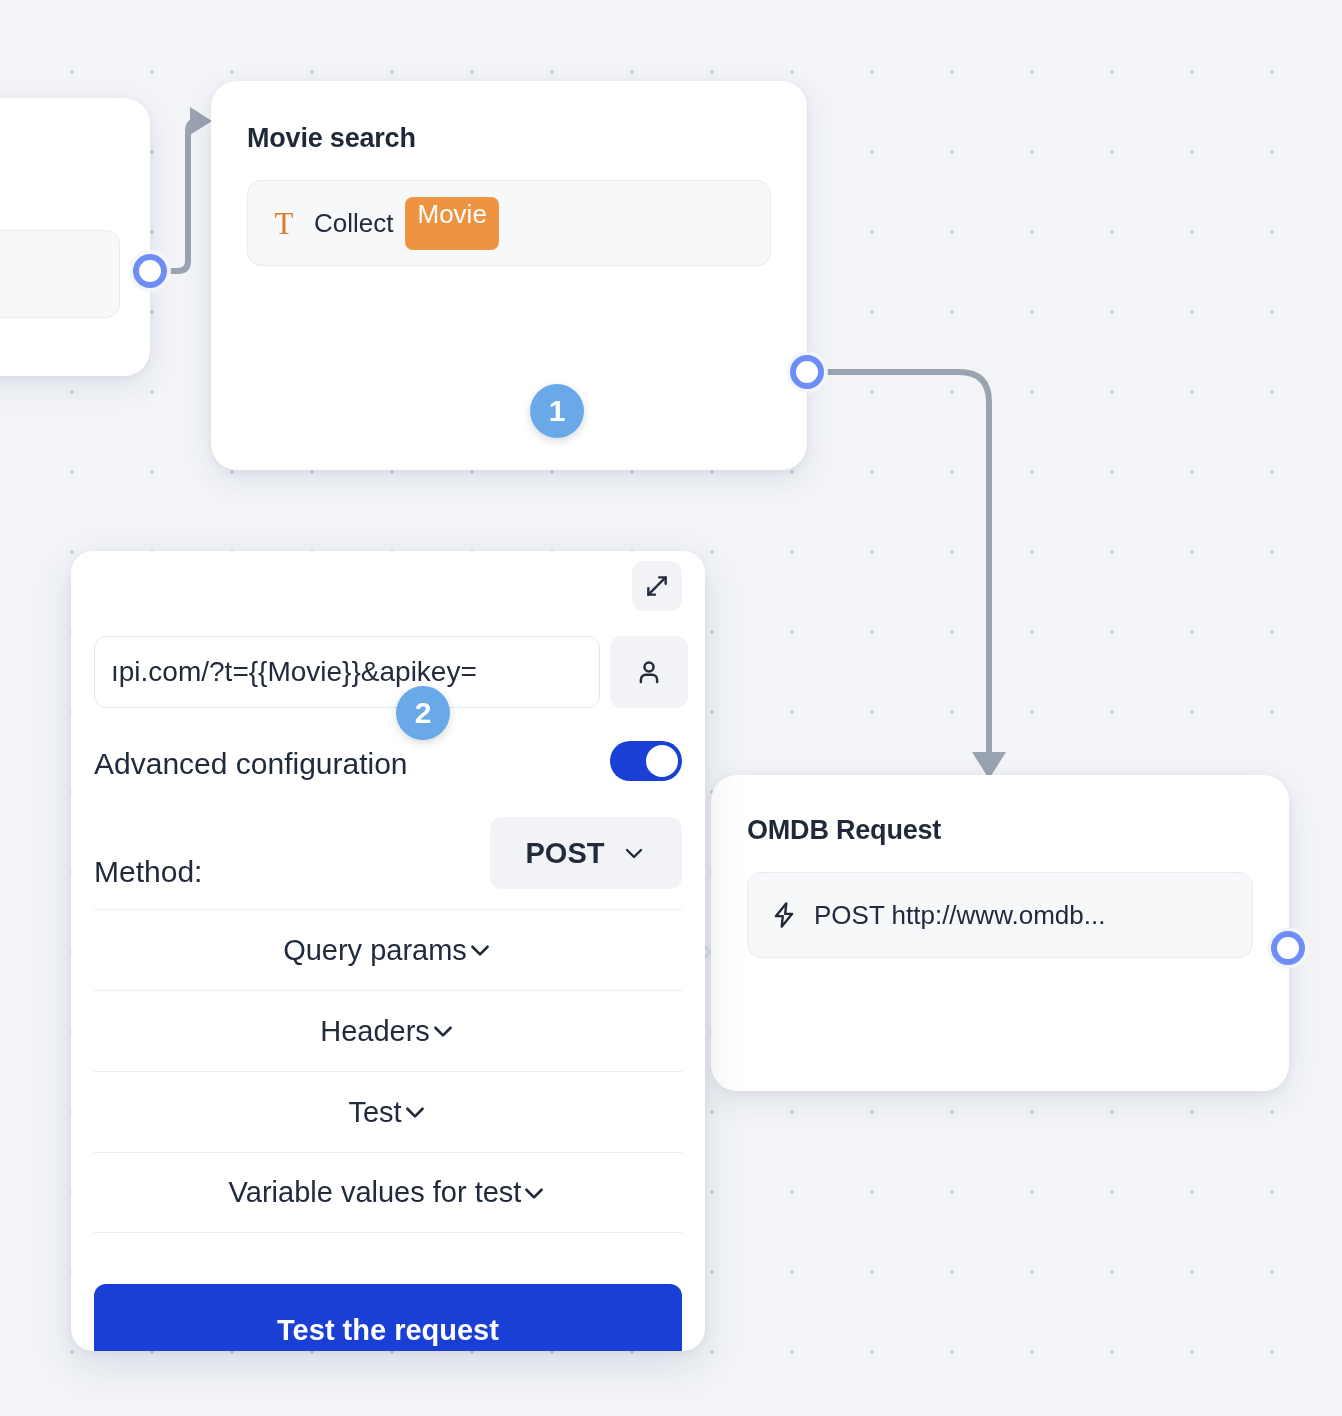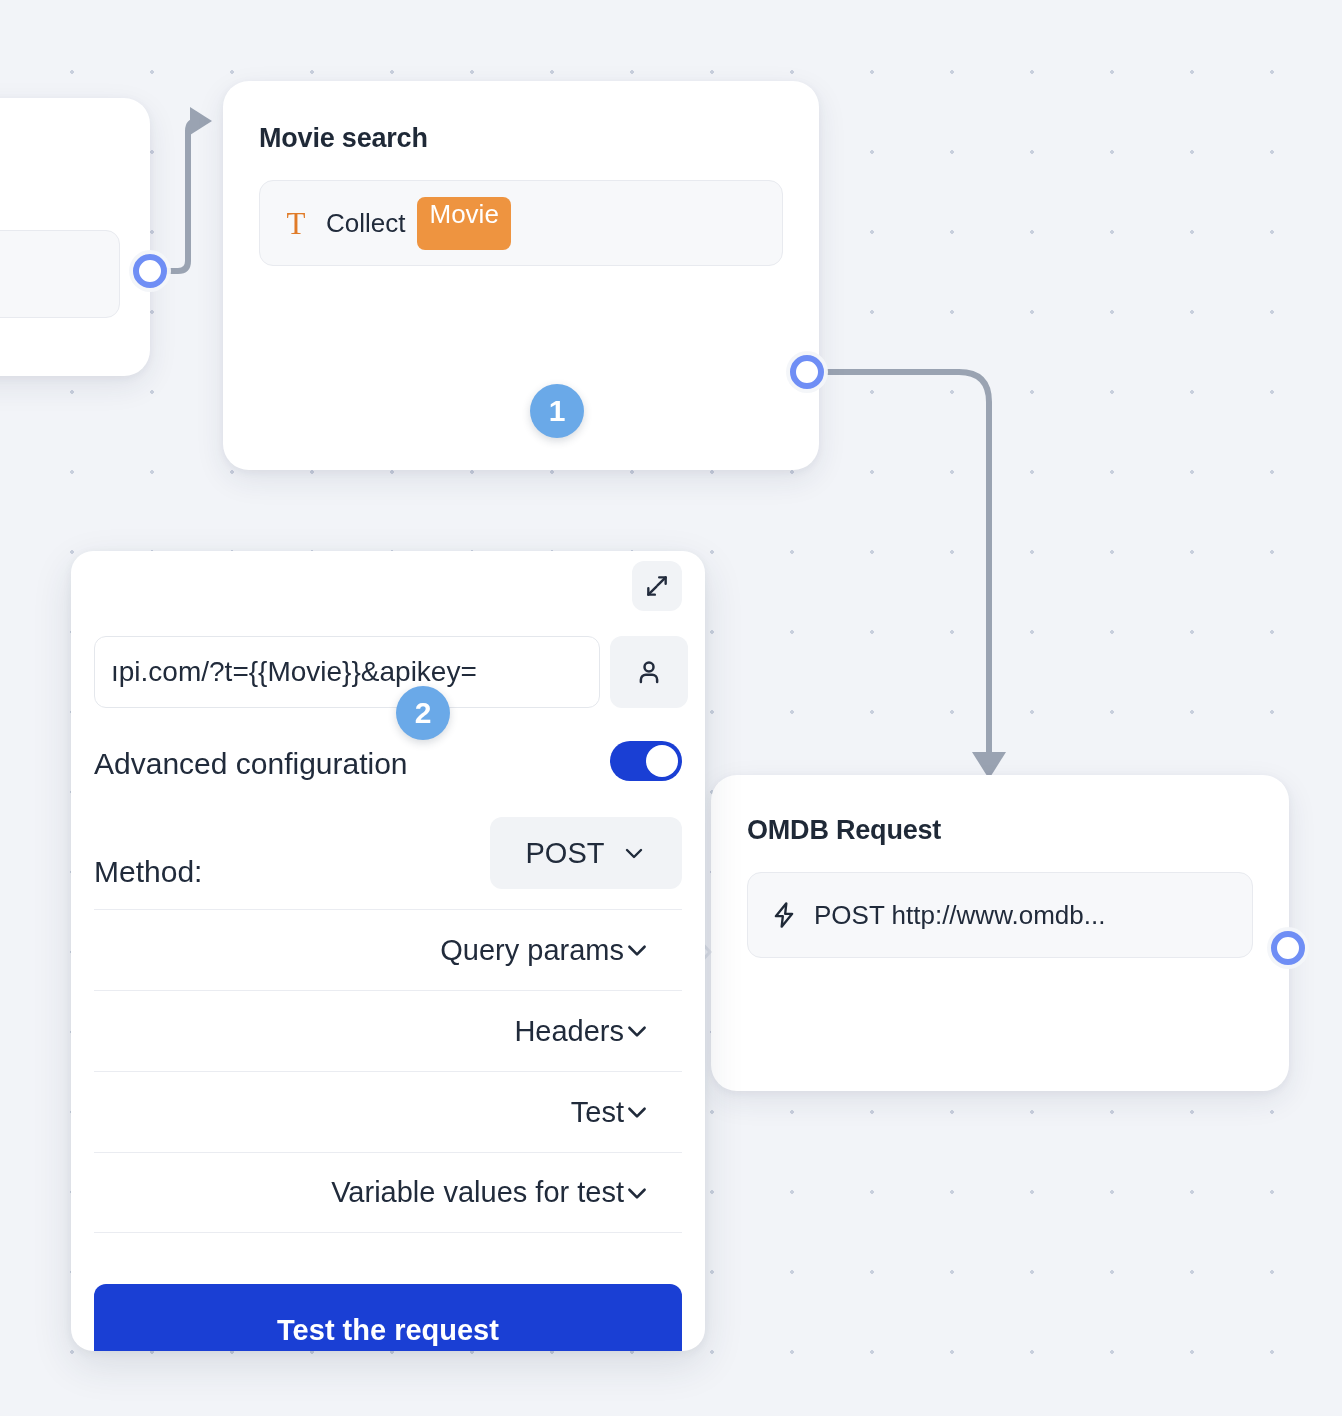--- a/index.html
+++ b/index.html
@@ -107,21 +107,20 @@
     border-radius: 14px;
   }
 
   
   #card-movie {
     left: 211px;
     top: 81px;
     width: 596px;
     height: 389px;
     padding: 42px 36px;
-    margin-left: 12px;
   }
   #card-movie .node-title { margin-bottom: 26px; }
   #card-movie .node-row + .node-row { margin-top: 18px; }
 
   .tag-chip {
     display: inline-block;
     background: #ee9440;
     color: #ffffff;
     border-radius: 8px;
     padding: 4px 12px 23px;
@@ -276,38 +275,38 @@
     min-width: 192px;
     height: 72px;
     background: #f1f3f6;
     border: none;
     border-radius: 12px;
     display: flex;
     align-items: center;
     justify-content: center;
     gap: 18px;
     font-size: 29px;
-    font-weight: 400;
+    font-weight: 700;
     color: #212b3b;
     cursor: pointer;
     padding: 0 22px;
   }
 
   .accordion {
     position: absolute;
     left: 23px;
     right: 23px;
     top: 358px;
   }
   .acc-item {
     height: 81px;
     border-top: 1px solid #eaecf1;
     display: flex;
     align-items: center;
-    justify-content: flex-end;
+    justify-content: center;
     cursor: pointer;
     padding: 0 32px 0 32px;
   }
   .acc-item:last-child { border-bottom: 1px solid #eaecf1; }
   .acc-label { font-size: 29px; color: #212b3b; }
   .chev { color: #212b3b; display: inline-flex; }
 
   .test-btn {
     position: absolute;
     left: 23px;

